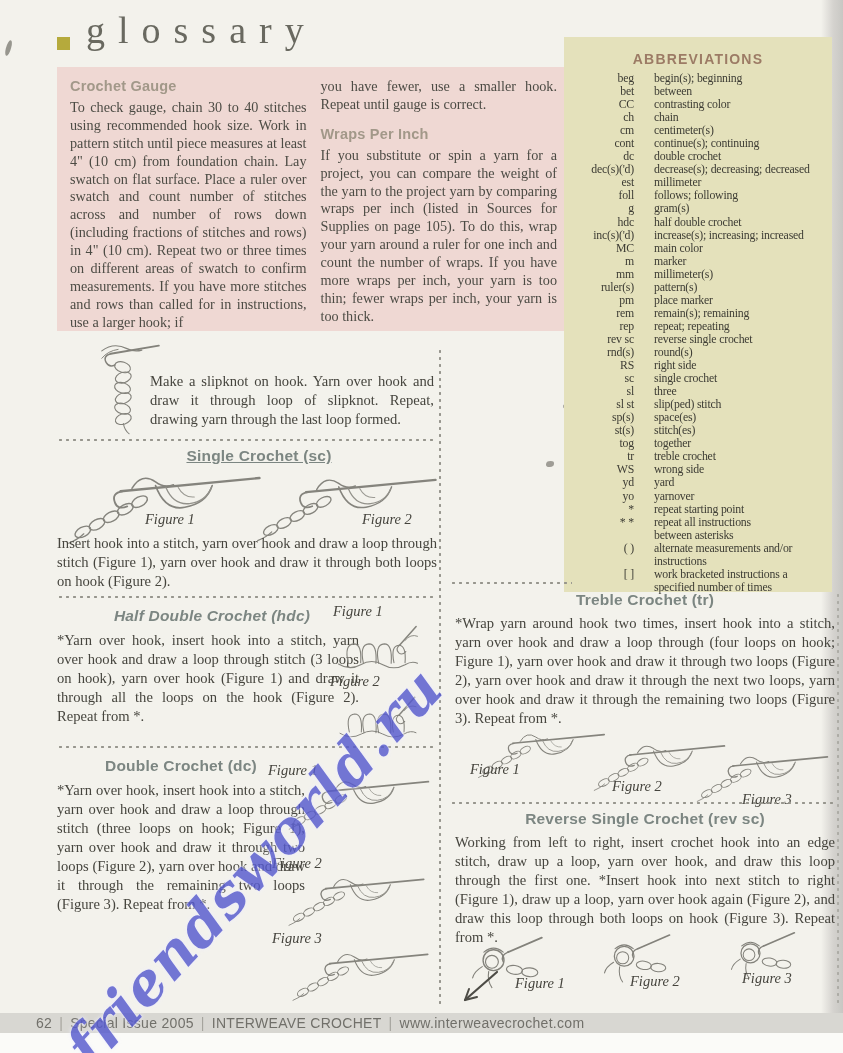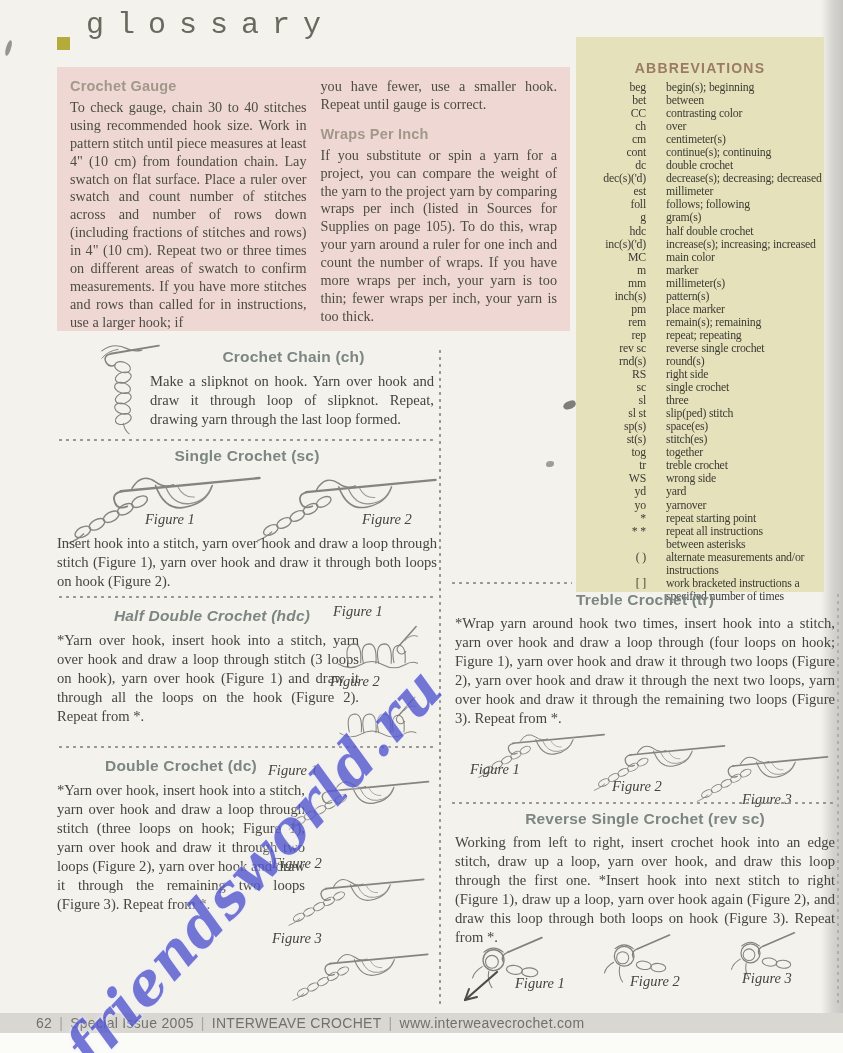--- a/index.html
+++ b/index.html
@@ -8,34 +8,34 @@
   .abs{position:absolute;}
 
   
   .right-edge{right:0;top:0;width:22px;height:100%;
     background:linear-gradient(to right,rgba(0,0,0,0),#d5d3cf 55%,#c8c7c3);}
   .bottom-white{left:0;top:1033px;width:843px;height:20px;background:#fbfbf8;}
   .speck{background:#5a5850;border-radius:60% 40% 55% 45%;opacity:.75;}
 
   
   .bullet{left:57px;top:37px;width:13px;height:13px;background:#b5aa3c;}
-  .glossary-title{left:86px;top:8px;font-family:Liberation Mono, monospace;font-size:30px;
+  .glossary-title{left:86px;top:8px;font-family:Liberation Serif, serif;font-size:38px;
     color:#696960;letter-spacing:13px;}
 
   
   .gauge-box{left:57px;top:67px;width:513px;height:264px;background:#efd8d3;
     padding:11px 13px;box-sizing:border-box;display:flex;gap:14px;}
   .gauge-col{width:240px;font-size:14.2px;line-height:17.9px;color:#4c4b44;text-align:justify;}
   .pink-heading{font-family:"Liberation Sans",sans-serif;font-weight:bold;font-size:14.5px;
     color:#a29889;letter-spacing:.2px;margin-bottom:3px;text-align:left;}
   .wraps-heading{margin-top:12px;}
 
   
-  .abbrev-box{left:576px;top:37px;width:248px;height:555px;background:#e4e1bb;
-    box-sizing:border-box;padding:23px 6px 0 6px;}
+  .abbrev-box{left:564px;top:37px;width:268px;height:555px;background:#e4e1bb;
+    box-sizing:border-box;padding:14px 6px 0 6px;}
   .abbrev-title{text-align:center;font-family:"Liberation Sans",sans-serif;font-weight:bold;
     font-size:14px;color:#9c7b65;letter-spacing:1.2px;}
   .abbrev-list{margin-top:5px;}
   .abbrev-row{display:grid;grid-template-columns:64px 1fr;column-gap:20px;
     font-size:11.8px;line-height:13.05px;color:#3d3c34;letter-spacing:-0.2px;}
   .abbrev-abbr{text-align:right;white-space:nowrap;}
   .abbrev-def{white-space:nowrap;}
 
   
   .sec-heading{font-family:"Liberation Sans",sans-serif;font-weight:bold;font-size:15.5px;
@@ -174,21 +174,21 @@
       <div class="abbrev-abbr">CC</div>
       <div>
         <div class="abbrev-def">contrasting color</div>
 
       </div>
     </div>
 
     <div class="abbrev-row">
       <div class="abbrev-abbr">ch</div>
       <div>
-        <div class="abbrev-def">over</div>
+        <div class="abbrev-def">chain</div>
 
       </div>
     </div>
 
     <div class="abbrev-row">
       <div class="abbrev-abbr">cm</div>
       <div>
         <div class="abbrev-def">centimeter(s)</div>
 
       </div>
@@ -276,21 +276,21 @@
 
     <div class="abbrev-row">
       <div class="abbrev-abbr">mm</div>
       <div>
         <div class="abbrev-def">millimeter(s)</div>
 
       </div>
     </div>
 
     <div class="abbrev-row">
-      <div class="abbrev-abbr">inch(s)</div>
+      <div class="abbrev-abbr">ruler(s)</div>
       <div>
         <div class="abbrev-def">pattern(s)</div>
 
       </div>
     </div>
 
     <div class="abbrev-row">
       <div class="abbrev-abbr">pm</div>
       <div>
         <div class="abbrev-def">place marker</div>
@@ -448,26 +448,25 @@
         <div class="abbrev-def">work bracketed instructions a</div>
         <div class="abbrev-def">specified number of times</div>
       </div>
     </div>
   </div>
   </div>
 
   <svg class="ill" style="left:58px;top:339px;width:135px;height:100px;" viewBox="0 0 100 135" preserveAspectRatio="xMidYMid meet">
       <use href="#sym-chain-vert"></use>
     </svg>
-  <div class="abs sec-heading" style="left:150px;top:348px;width:287px;">Crochet Chain (ch)</div>
   <div class="abs sec-body" style="left:150px;top:372px;width:284px;">Make a slipknot on hook. Yarn over hook and draw it through loop of slipknot. Repeat, drawing yarn through the last loop formed.</div>
 
   <div class="abs hdots" style="left:57px;top:438px;width:380px;"></div>
 
-  <div class="abs sec-heading" style="left:57px;top:447px;width:380px;">Single Crochet (sc)</div>
+  <div class="abs sec-heading" style="left:69px;top:447px;width:380px;text-decoration:underline;">Single Crochet (sc)</div>
   <svg class="ill" style="left:60px;top:462px;width:210px;height:85px;" viewBox="0 0 210 90">
       <use href="#sym-swatch"></use>
     </svg>
   <div class="abs fig-label" style="left:145px;top:511px;">Figure 1</div>
   <svg class="ill" style="left:255px;top:462px;width:185px;height:85px;" viewBox="0 0 210 90">
       <use href="#sym-swatch"></use>
     </svg>
   <div class="abs fig-label" style="left:362px;top:511px;">Figure 2</div>
   <div class="abs sec-body" style="left:57px;top:534px;width:380px;">Insert hook into a stitch, yarn over hook and draw a loop through stitch (Figure 1), yarn over hook and draw it through both loops on hook (Figure 2).</div>
 

